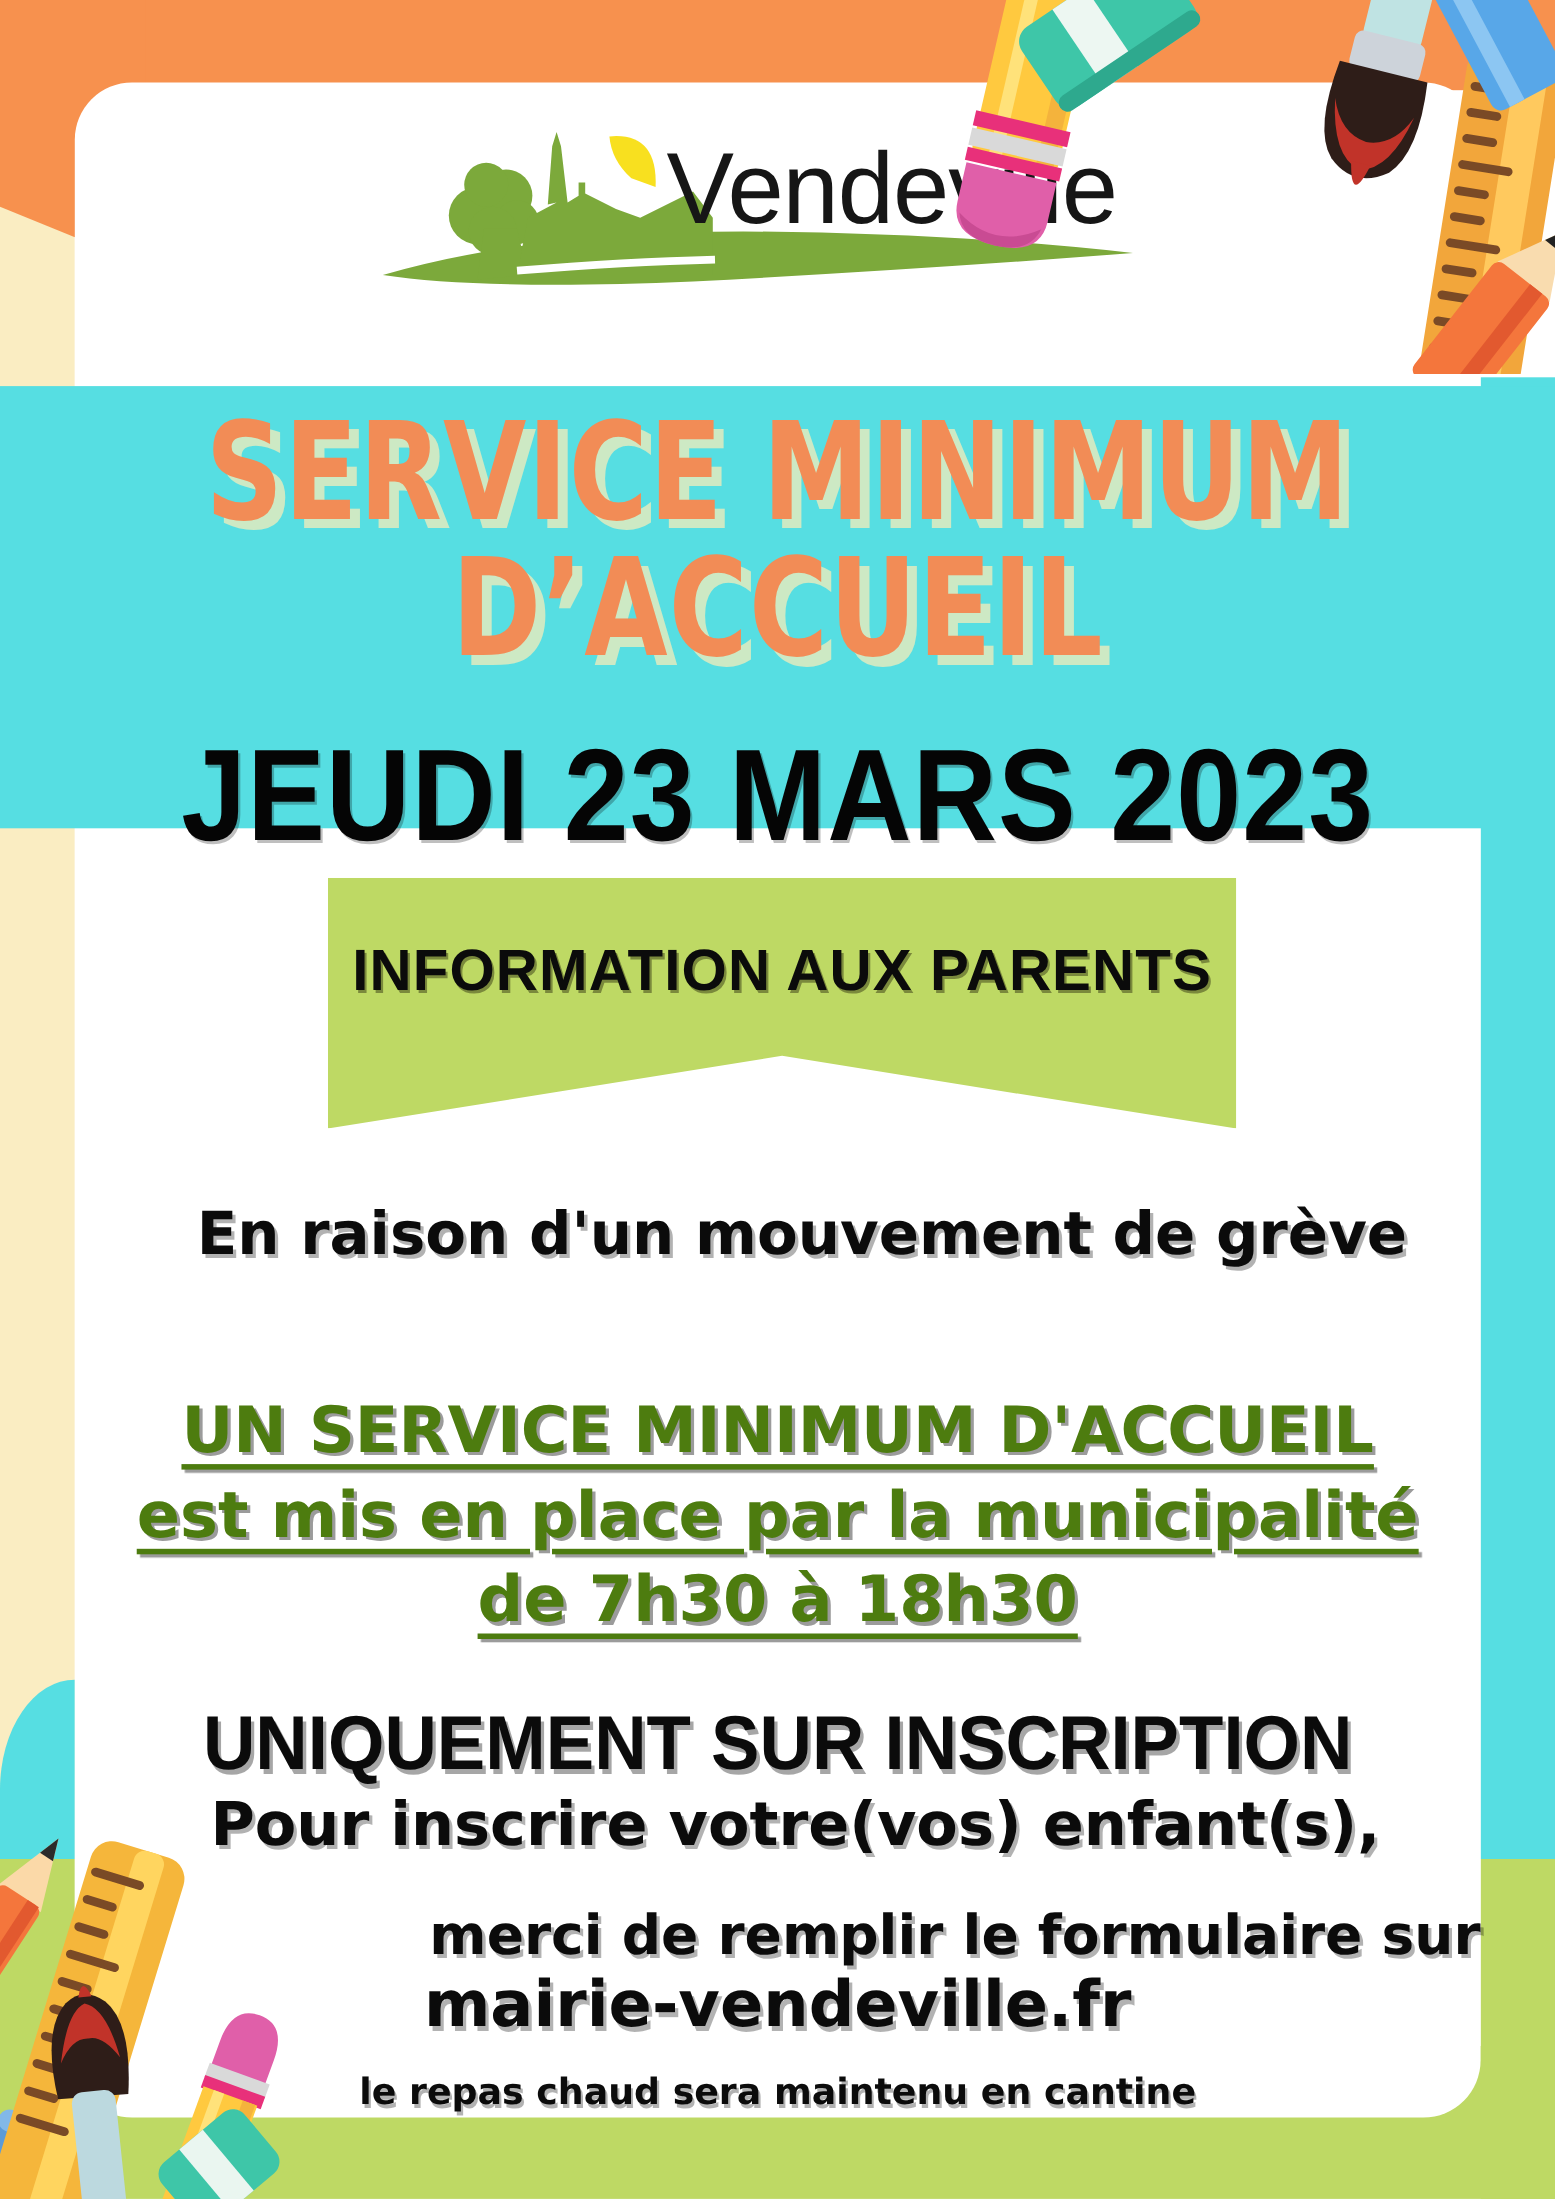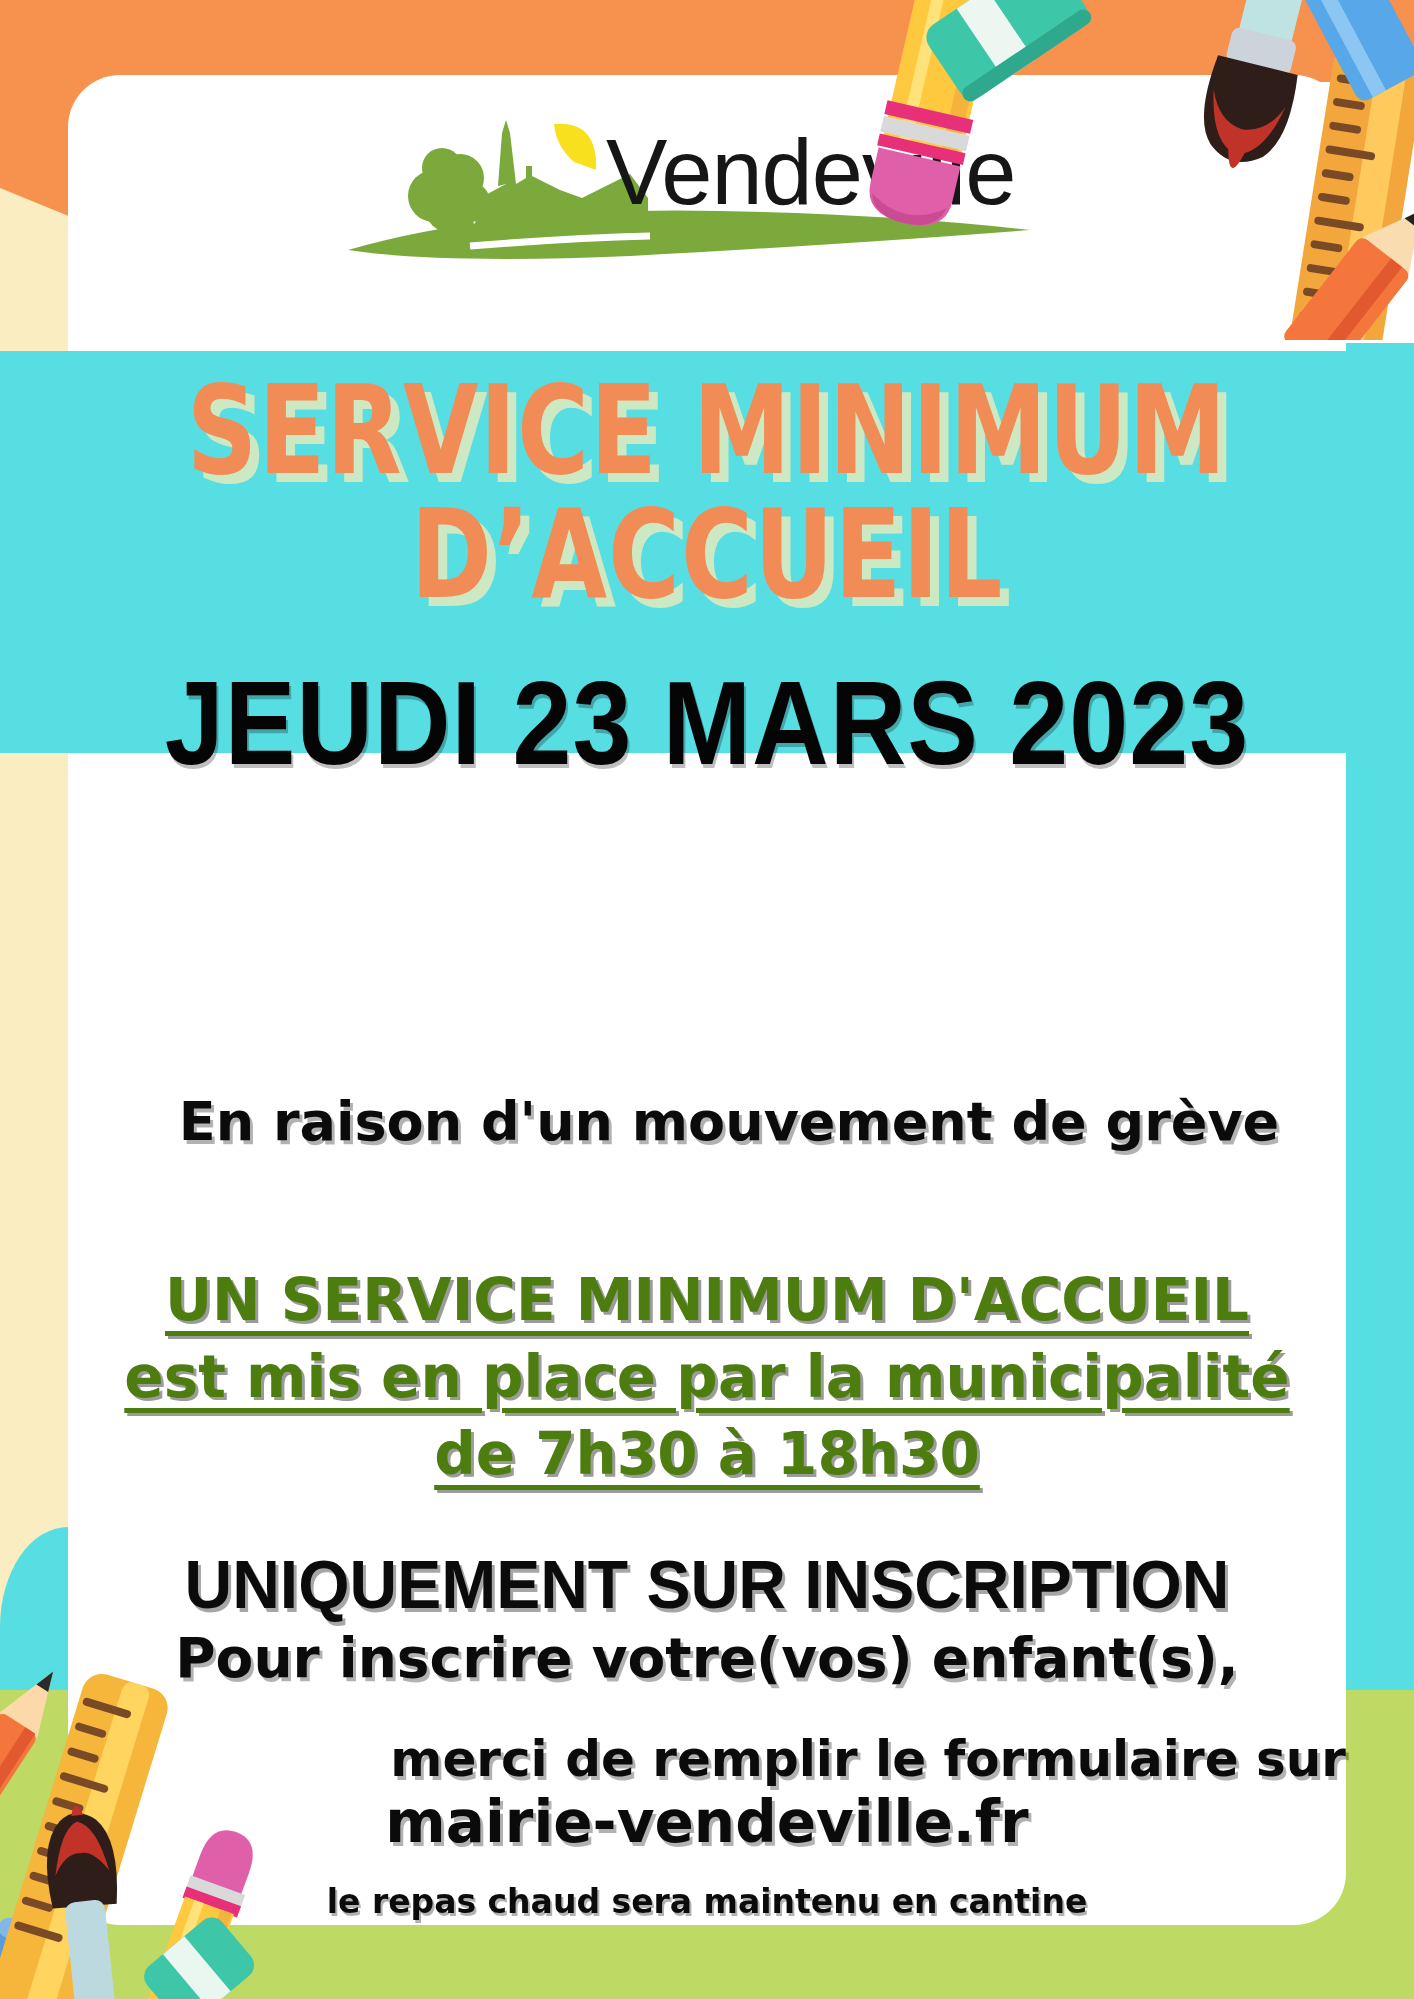--- a/index.html
+++ b/index.html
@@ -71,21 +71,21 @@
   .highlight{
     top:1262px;font-weight:bold;font-size:58px;line-height:77px;color:#4d7c0f;
     text-shadow:3px 3px 0 rgba(130,130,130,0.8);
   }
   .highlight .u{text-decoration:underline;text-decoration-thickness:5px;text-underline-offset:11px;}
   .reg-title{
     top:1546px;font-family:"Liberation Sans", sans-serif;font-weight:bold;font-size:66px;
     color:#0b0b0b;letter-spacing:0;transform:scaleY(1.05);
     text-shadow:3px 4px 0 rgba(0,0,0,0.35);
   }
-  .reg-line1{top:1626px;font-weight:bold;font-size:55px;color:#0b0b0b;text-shadow:3px 4px 0 rgba(0,0,0,0.3);}
+  .reg-line1{top:1626px;font-weight:bold;font-size:55px;color:#0b0b0b;text-shadow:3px 4px 0 rgba(0,0,0,0.3);padding-left:16px;}
   .reg-line2{top:1730px;font-weight:bold;font-size:50px;color:#0b0b0b;text-shadow:3px 4px 0 rgba(0,0,0,0.3);text-align:right;}
   .website{top:1788px;font-weight:bold;font-size:58px;color:#0b0b0b;text-shadow:3px 4px 0 rgba(0,0,0,0.3);}
   .footnote{top:1882px;font-weight:bold;font-size:33px;color:#0b0b0b;text-shadow:2px 3px 0 rgba(0,0,0,0.3);}
 
   
   .deco-tr{position:absolute;right:0;top:0;z-index:8;}
   .deco-bl{position:absolute;left:0;bottom:0;z-index:8;}
 </style>
 </head>
 <body>
@@ -133,20 +133,23 @@
     </svg>
     <span class="logo-text">Vendeville</span>
   </div>
 
   <div class="cyan-band">
     <div class="title-line title-1">SERVICE MINIMUM</div>
     <div class="title-line title-2">D’ACCUEIL</div>
     <div class="date-line">JEUDI 23 MARS 2023</div>
   </div>
 
+  <div class="ribbon">
+    <div class="ribbon-label">INFORMATION AUX PARENTS</div>
+  </div>
 
   <div class="txt intro">
     <div>En raison d'un mouvement de grève</div>
   </div>
 
   <div class="txt highlight">
     <div class="u">UN SERVICE MINIMUM D'ACCUEIL</div>
     <div class="u">est mis en place par la municipalité</div>
     <div class="u">de 7h30 à 18h30</div>
   </div>

